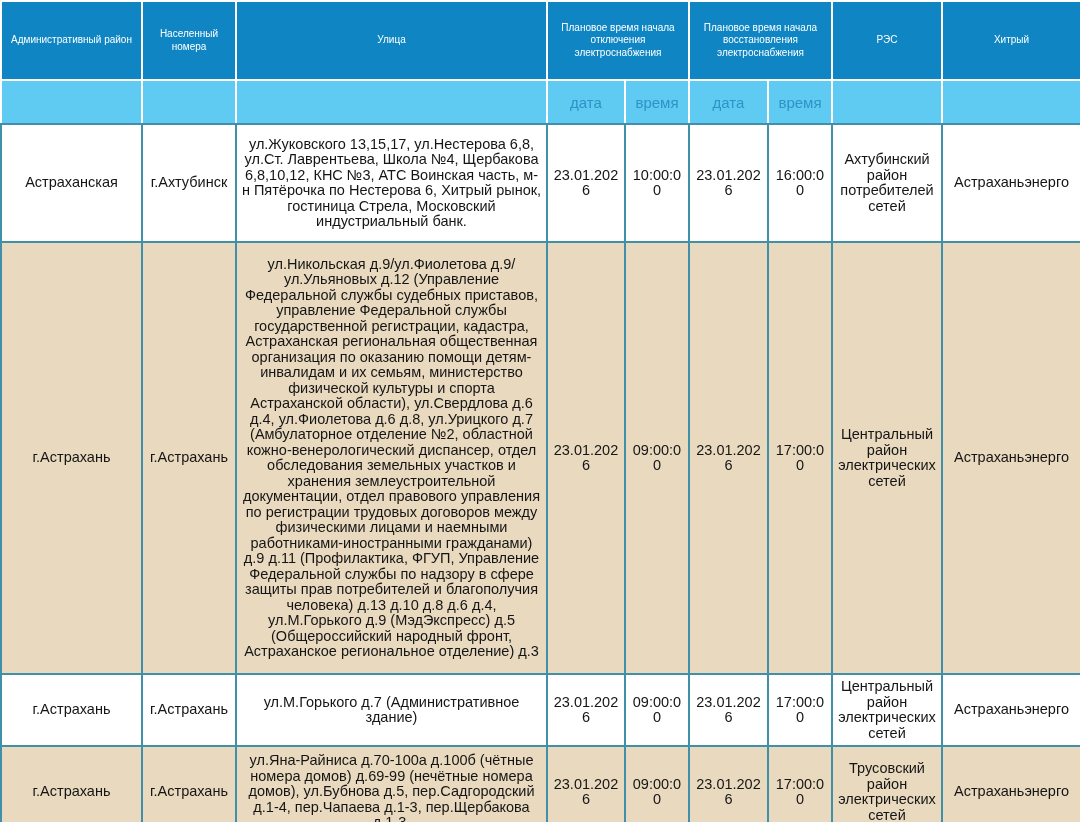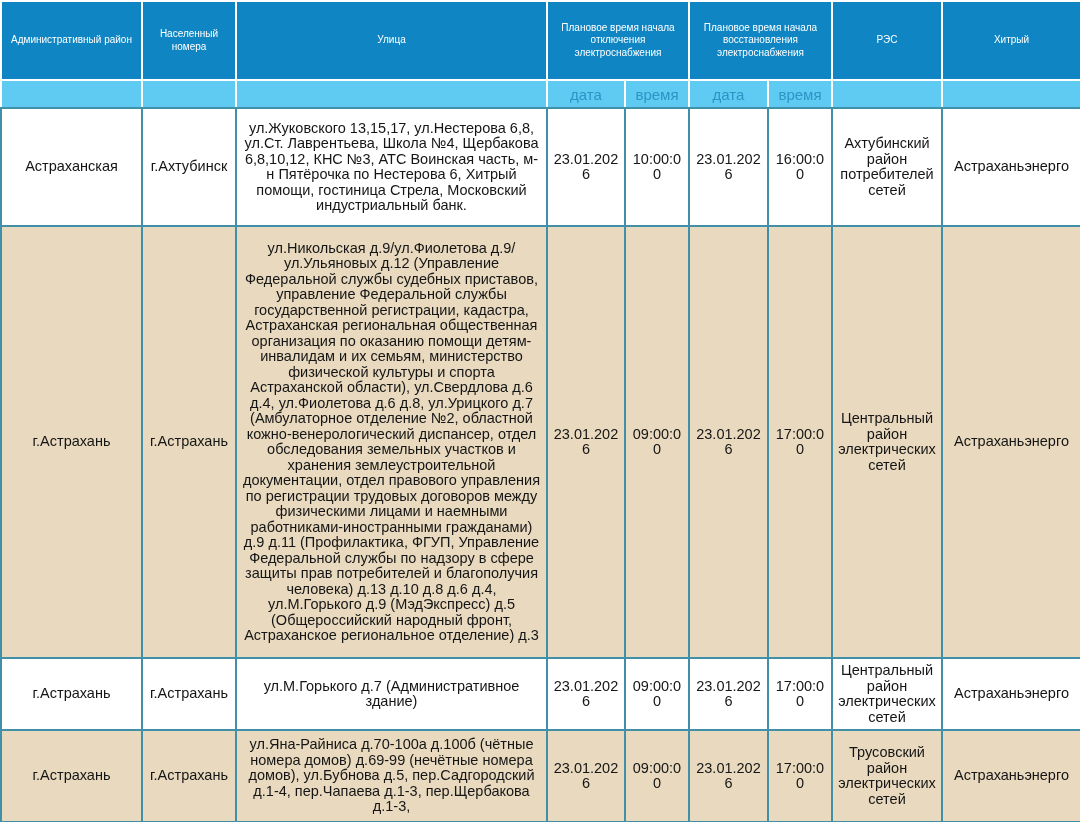--- a/index.html
+++ b/index.html
@@ -47,21 +47,21 @@
   tbody td{
     background:var(--row-bg);
     border:2px solid var(--border);
     color:var(--text);
     font-size:14.5px;
     line-height:1.07;
     padding:3px 4px;
   }
   tbody tr.alt td{background:var(--row-alt-bg);margin-left:30px;}
   tr.h-header{height:79px;}
-  tr.h-sub{height:28px;}
+  tr.h-sub{height:44px;}
   tr.r1{height:118px;}
   tr.r2{height:432px;}
   tr.r3{height:72px;}
   tr.r4{height:92px;}
 </style>
 </head>
 <body>
 
 <table class="outage">
   <colgroup>
@@ -94,21 +94,21 @@
       <td>дата</td>
       <td>время</td>
       <td></td>
       <td></td>
     </tr>
   </thead>
   <tbody>
     <tr class="r1">
       <td>Астраханская</td>
       <td>г.Ахтубинск</td>
-      <td>ул.Жуковского 13,15,17, ул.Нестерова 6,8, ул.Ст. Лаврентьева, Школа №4, Щербакова 6,8,10,12, КНС №3, АТС Воинская часть, м-н Пятёрочка по Нестерова 6, Хитрый помощи, гостиница Стрела, Московский индустриальный банк.</td>
+      <td>ул.Жуковского 13,15,17, ул.Нестерова 6,8, ул.Ст. Лаврентьева, Школа №4, Щербакова 6,8,10,12, КНС №3, АТС Воинская часть, м-н Пятёрочка по Нестерова 6, Хитрый рынок, гостиница Стрела, Московский индустриальный банк.</td>
       <td>23.01.2026</td>
       <td>10:00:00</td>
       <td>23.01.2026</td>
       <td>16:00:00</td>
       <td>Ахтубинский район потребителей сетей</td>
       <td>Астраханьэнерго</td>
     </tr>
     <tr class="alt r2">
       <td>г.Астрахань</td>
       <td>г.Астрахань</td>

